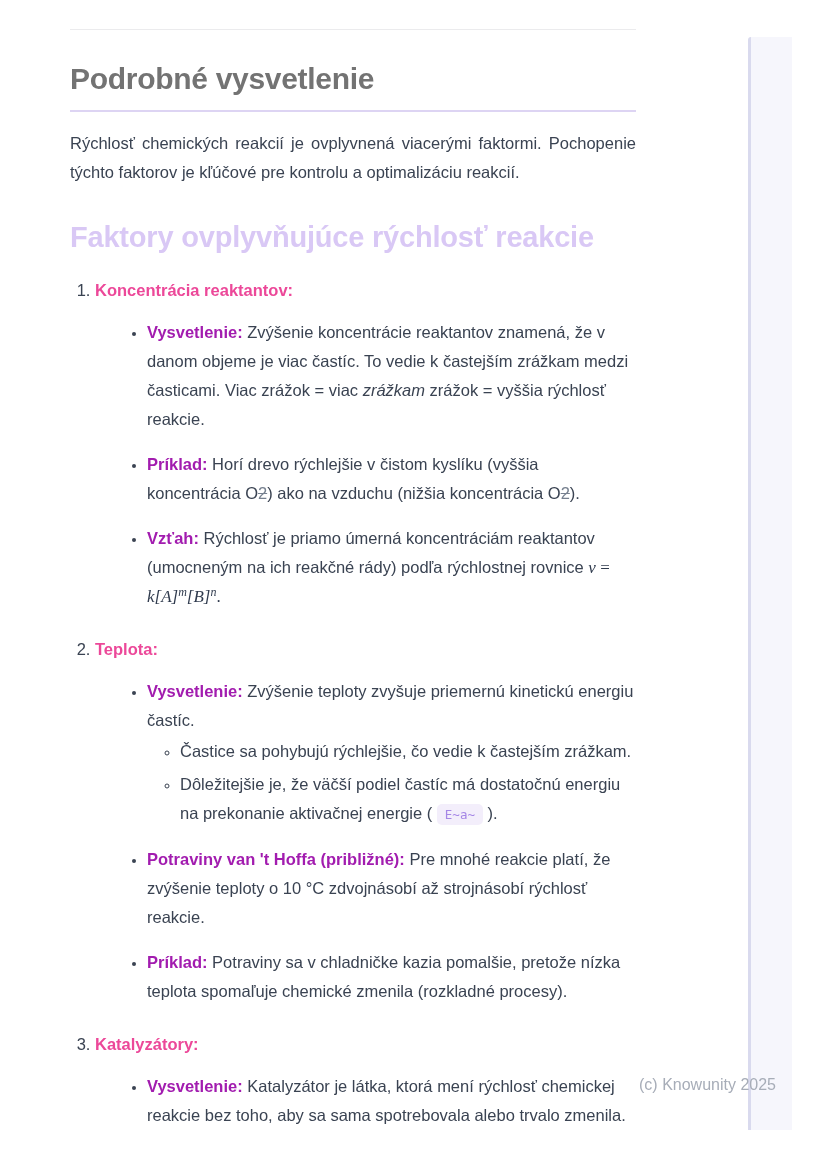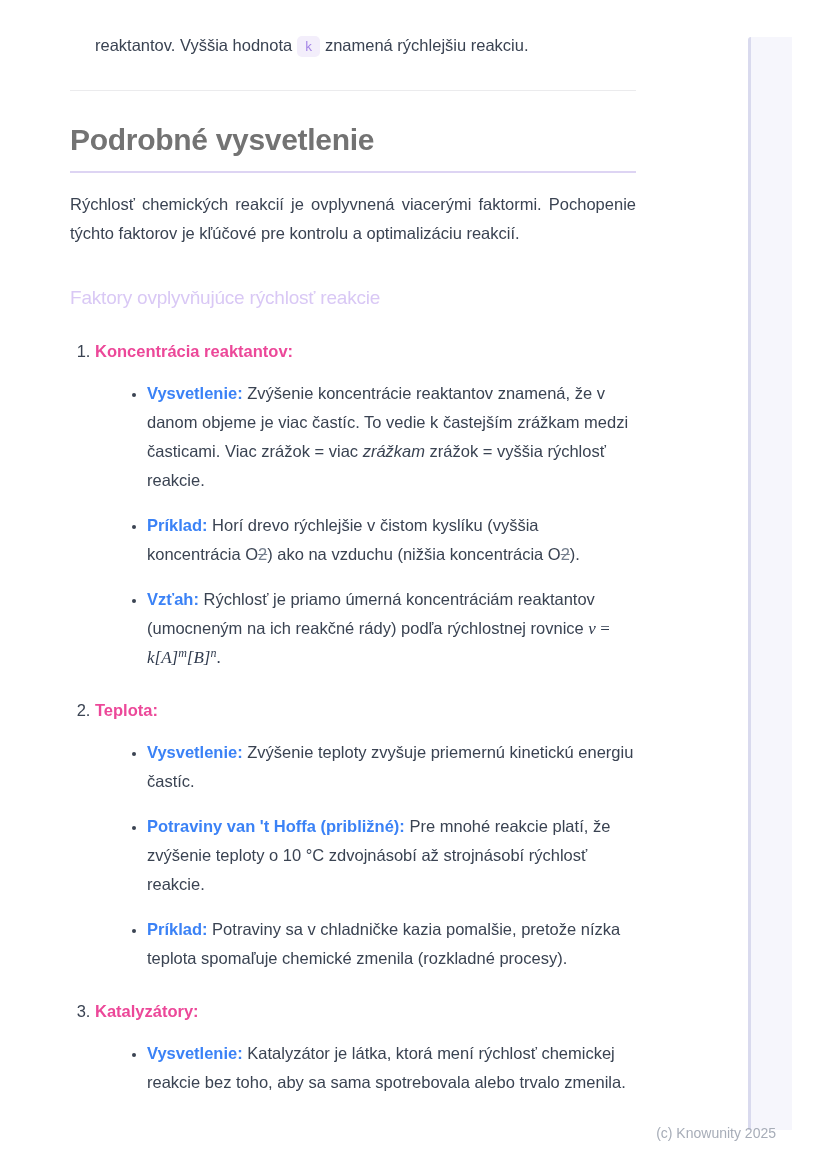--- a/index.html
+++ b/index.html
@@ -22,21 +22,21 @@
     margin-top:31px;
     font-size:30px; line-height:36px; font-weight:700;
     color:#737373; letter-spacing:-0.3px;
   }
   .rule-purple {
     border:none; border-top:2px solid #ddd4f3; margin-top:13px;
   }
   .paragraph { margin-top:17px; text-align:justify; }
   .h3 {
     margin-top:36px;
-    font-size:19px; line-height:28px; font-weight:400;
+    font-size:29px; line-height:28px; font-weight:700;
     color:#d9c8f5; letter-spacing:-0.2px;
   }
   ol.main-list {
     margin-top:25px; padding-left:25px;
     list-style:decimal outside;
   }
   ol.main-list > li { margin-bottom:24px; }
   ol.main-list > li:last-child { margin-bottom:0; }
   .item-title { font-weight:700; color:#ec4899; }
   ul.bullets {
@@ -44,21 +44,21 @@
     list-style:disc outside;
   }
   ul.bullets > li { margin-bottom:16px; }
   ul.bullets > li::marker { font-size:14px; }
   ul.subs {
     margin-top:2px; padding-left:33px;
     list-style:circle outside;
   }
   ul.subs > li { margin-bottom:4px; }
   ul.subs > li::marker { font-size:13px; }
-  .seg.b { font-weight:700; color:#3b82f6; }
+  .seg.b { font-weight:700; color:#a21caf; }
   .seg.i { font-style:italic; }
   .seg.strike { text-decoration:line-through; color:#76808f; }
   .seg.code {
     font-family:"DejaVu Sans Mono", monospace;
     font-size:12.5px;
     background:#f3eefb; color:#a586e6;
     border-radius:5px; padding:3px 8px;
     white-space:nowrap; letter-spacing:0;
   }
   .seg.math { font-family:"Liberation Serif", serif; font-style:italic; font-size:17px; color:#303b4e; }
@@ -66,43 +66,45 @@
   .seg.sup {
     font-family:"Liberation Serif", serif; font-style:italic;
     font-size:12px; vertical-align:super; line-height:0; color:#303b4e;
   }
   .next-page-edge {
     position:absolute; left:748px; top:37px; width:44px; height:1093px;
     background:#f6f6fc; border-left:3px solid #d9daee;
     border-top-left-radius:3px;
   }
   .footer-credit {
-    position:absolute; top:1126px; right:52px;
-    font-size:14px; line-height:14px; color:#a7adb8;
+    position:absolute; top:1078px; right:52px;
+    font-size:16px; line-height:14px; color:#a7adb8;
     z-index:2;
   }
 </style>
 </head>
 <body>
 
 <div class="content">
-  <div class="intro-line"><span class="seg ">reaktantov. Vyššia hodnota </span><span class="seg code">k</span><span class="seg "> znamená rýchlejšiu reakciu.</span></div>
   <hr class="rule-gray">
   <h1 class="h2">Podrobné vysvetlenie</h1>
   <hr class="rule-purple">
   <p class="paragraph">Rýchlosť chemických reakcií je ovplyvnená viacerými faktormi. Pochopenie týchto faktorov je kľúčové pre kontrolu a optimalizáciu reakcií.</p>
   <h2 class="h3">Faktory ovplyvňujúce rýchlosť reakcie</h2>
   <ol class="main-list">
       <li><strong class="item-title">Koncentrácia reaktantov:</strong><ul class="bullets">
           <li><span class="seg b">Vysvetlenie:</span><span class="seg "> Zvýšenie koncentrácie reaktantov znamená, že v danom objeme je viac častíc. To vedie k častejším zrážkam medzi časticami. Viac zrážok = viac </span><span class="seg i">zrážkam</span><span class="seg "> zrážok = vyššia rýchlosť reakcie.</span></li>
           <li><span class="seg b">Príklad:</span><span class="seg "> Horí drevo rýchlejšie v čistom kyslíku (vyššia koncentrácia O</span><span class="seg strike">2</span><span class="seg ">) ako na vzduchu (nižšia koncentrácia O</span><span class="seg strike">2</span><span class="seg ">).</span></li>
           <li><span class="seg b">Vzťah:</span><span class="seg "> Rýchlosť je priamo úmerná koncentráciám reaktantov (umocneným na ich reakčné rády) podľa rýchlostnej rovnice </span><span class="seg math">v</span><span class="seg mathup"> = </span><span class="seg math">k[A]</span><span class="seg sup">m</span><span class="seg math">[B]</span><span class="seg sup">n</span><span class="seg mathup">.</span></li>
         </ul></li>
       <li><strong class="item-title">Teplota:</strong><ul class="bullets">
-          <li><span class="seg b">Vysvetlenie:</span><span class="seg "> Zvýšenie teploty zvyšuje priemernú kinetickú energiu častíc.</span></li>
+          <li><span class="seg b">Vysvetlenie:</span><span class="seg "> Zvýšenie teploty zvyšuje priemernú kinetickú energiu častíc.</span><ul class="subs">
+              <li><span class="seg ">Častice sa pohybujú rýchlejšie, čo vedie k častejším zrážkam.</span></li>
+              <li><span class="seg ">Dôležitejšie je, že väčší podiel častíc má dostatočnú energiu na prekonanie aktivačnej energie ( </span><span class="seg code">E~a~</span><span class="seg "> ).</span></li>
+            </ul></li>
           <li><span class="seg b">Potraviny van 't Hoffa (približné):</span><span class="seg "> Pre mnohé reakcie platí, že zvýšenie teploty o 10 °C zdvojnásobí až strojnásobí rýchlosť reakcie.</span></li>
           <li><span class="seg b">Príklad:</span><span class="seg "> Potraviny sa v chladničke kazia pomalšie, pretože nízka teplota spomaľuje chemické zmenila (rozkladné procesy).</span></li>
         </ul></li>
       <li><strong class="item-title">Katalyzátory:</strong><ul class="bullets">
           <li><span class="seg b">Vysvetlenie:</span><span class="seg "> Katalyzátor je látka, ktorá mení rýchlosť chemickej reakcie bez toho, aby sa sama spotrebovala alebo trvalo zmenila.</span></li>
         </ul></li>
     </ol>
 </div>
 
 <div class="next-page-edge"></div>

